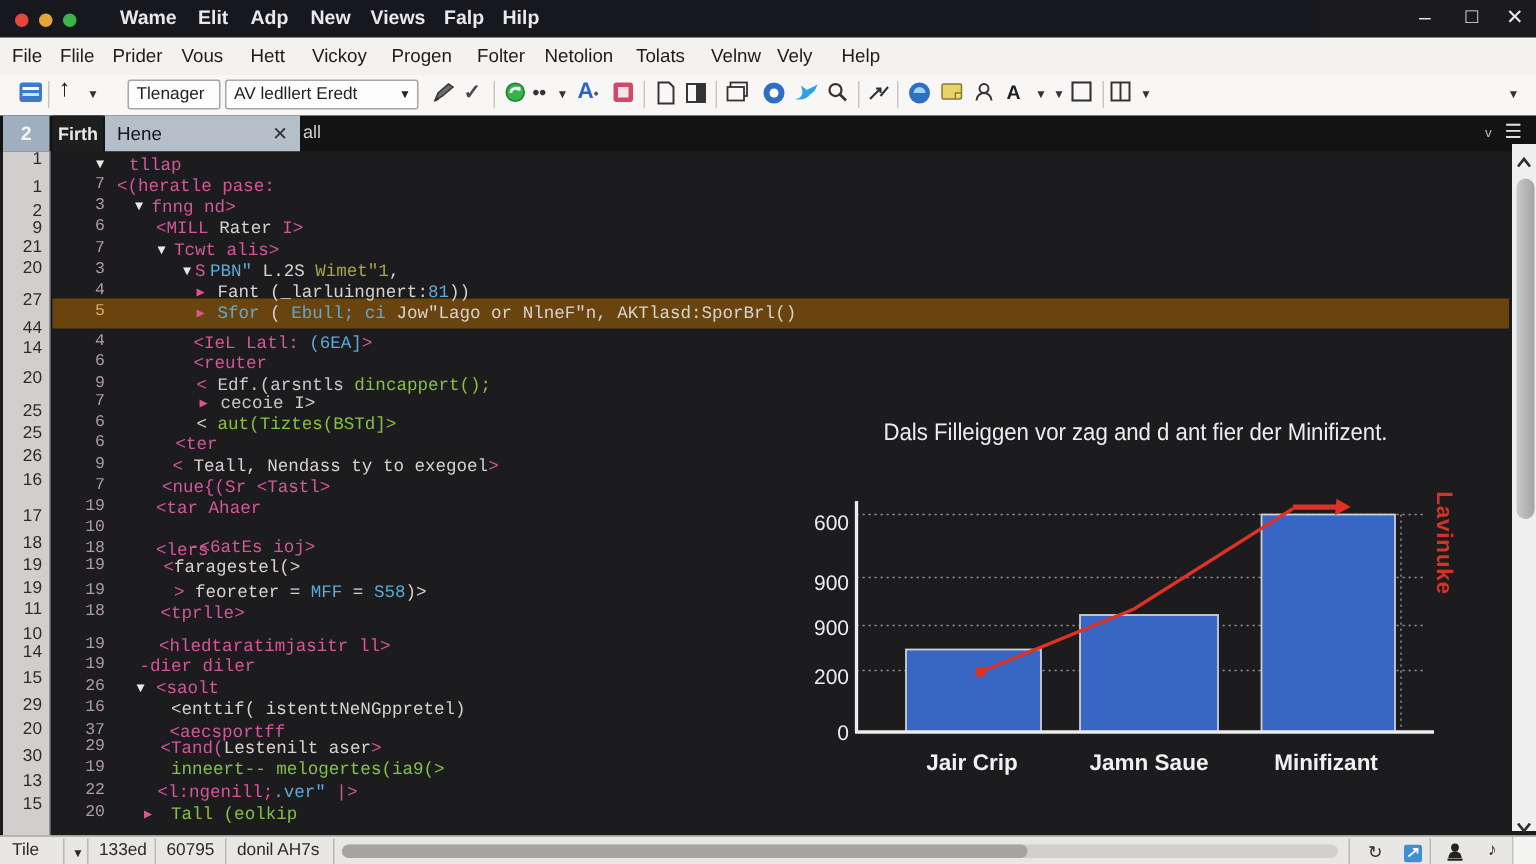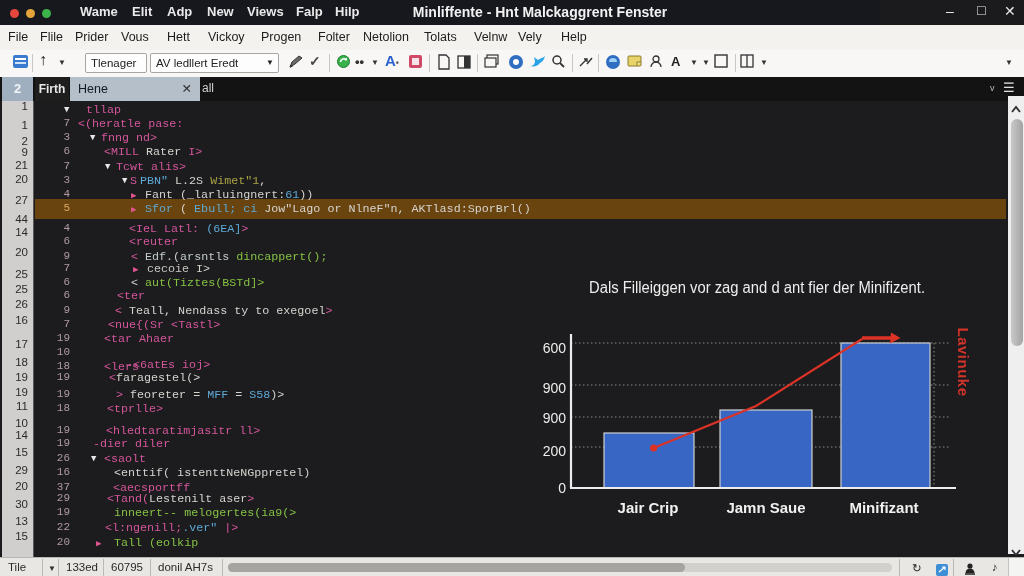--- a/index.html
+++ b/index.html
@@ -49,21 +49,20 @@
   <div class="tl" style="left:10px;background:#e5473d;"></div>
   <div class="tl" style="left:26px;background:#e2a43b;"></div>
   <div class="tl" style="left:42px;background:#3cb44a;"></div>
   <div class="tmenu" style="left:80px;">Wame</div>
   <div class="tmenu" style="left:132px;">Elit</div>
   <div class="tmenu" style="left:167px;">Adp</div>
   <div class="tmenu" style="left:207px;">New</div>
   <div class="tmenu" style="left:247px;">Views</div>
   <div class="tmenu" style="left:296px;">Falp</div>
   <div class="tmenu" style="left:335px;">Hilp</div>
-  <div id="wtitle">Minliffente - Hnt Malckaggrent Fenster</div>
   <div class="wc" style="left:946px;font-size:14px;">–</div>
   <div class="wc" style="left:977px;font-size:14px;top:2px;">□</div>
   <div class="wc" style="left:1004px;font-size:14px;">✕</div>
 </div>
 
 <div id="menubar" class="abs">
   <div class="m2" style="left:8px;">File</div>
   <div class="m2" style="left:40px;text-align:right;">Flile</div>
   <div class="m2" style="left:75px;">Prider</div>
   <div class="m2" style="left:121px;">Vous</div>
@@ -243,21 +242,21 @@
     <div class="gn" style="left:30px;top:521px;color:#b09aa3;">22</div>
     <div class="gn" style="left:30px;top:536px;color:#b09aa3;">20</div>
   </div>
 <div id="code">
     <div class="cl" style="left:86px;top:103px;"><span class="fold" style="position:absolute;left:-22px;top:2px;">▼</span><span class="P">tllap</span></div>
     <div class="cl" style="left:78px;top:117px;"><span class="P">&lt;(heratle pase:</span></div>
     <div class="cl" style="left:101px;top:131px;"><span class="fold" style="position:absolute;left:-11px;top:2px;">▼</span><span class="P">fnng nd&gt;</span></div>
     <div class="cl" style="left:104px;top:145px;"><span class="P">&lt;MILL <span class="W">Rater</span> I&gt;</span></div>
     <div class="cl" style="left:116px;top:160px;"><span class="fold" style="position:absolute;left:-11px;top:2px;">▼</span><span class="P">Tcwt alis&gt;</span></div>
     <div class="cl" style="left:140px;top:174px;"><span class="fold" style="position:absolute;left:-18px;top:2px;">▼</span><span class="P" style="position:absolute;left:-10px;">S</span><span class="C">PBN"</span> <span class="W">L.2S</span> <span class="O">Wimet"1</span><span class="W">,</span></div>
-    <div class="cl" style="left:145px;top:188px;"><span class="arr" style="position:absolute;left:-14px;top:2px;">▶</span><span class="W">Fant (_larluingnert:</span><span class="C">61</span><span class="W">))</span></div>
+    <div class="cl" style="left:145px;top:188px;"><span class="arr" style="position:absolute;left:-14px;top:2px;">▶</span><span class="W">Fant (_larluingnert:</span><span class="C">81</span><span class="W">))</span></div>
     <div class="cl" style="left:145px;top:202px;"><span class="arr" style="position:absolute;left:-14px;top:2px;">▶</span><span class="C">Sfor</span> <span class="W">(</span> <span class="C">Ebull;</span> <span class="C">ci</span> <span class="W">Jow"Lago or NlneF"n, AKTlasd:SporBrl()</span></div>
     <div class="cl" style="left:129px;top:222px;"><span class="P">&lt;IeL Latl:</span> <span class="C">(6EA]</span><span class="P">&gt;</span></div>
     <div class="cl" style="left:129px;top:235px;"><span class="P">&lt;reuter</span></div>
     <div class="cl" style="left:131px;top:250px;"><span class="P">&lt;</span> <span class="W" style="color:#c3cdc9;">Edf.(arsntls</span> <span class="G">dincappert();</span></div>
     <div class="cl" style="left:147px;top:262px;"><span class="arr" style="position:absolute;left:-14px;top:2px;">▶</span><span class="W" style="color:#c9c6c1;">cecoie</span> <span class="W">I&gt;</span></div>
     <div class="cl" style="left:131px;top:276px;"><span class="W">&lt;</span> <span class="G">aut(Tiztes(BSTd]&gt;</span></div>
     <div class="cl" style="left:117px;top:289px;"><span class="P">&lt;ter</span></div>
     <div class="cl" style="left:115px;top:304px;"><span class="P">&lt;</span><span class="W"> Teall, Nendass ty to exegoel</span><span class="P">&gt;</span></div>
     <div class="cl" style="left:108px;top:318px;"><span class="P">&lt;nue{(Sr &lt;Tastl&gt;</span></div>
     <div class="cl" style="left:104px;top:332px;"><span class="P">&lt;tar Ahaer</span></div>

